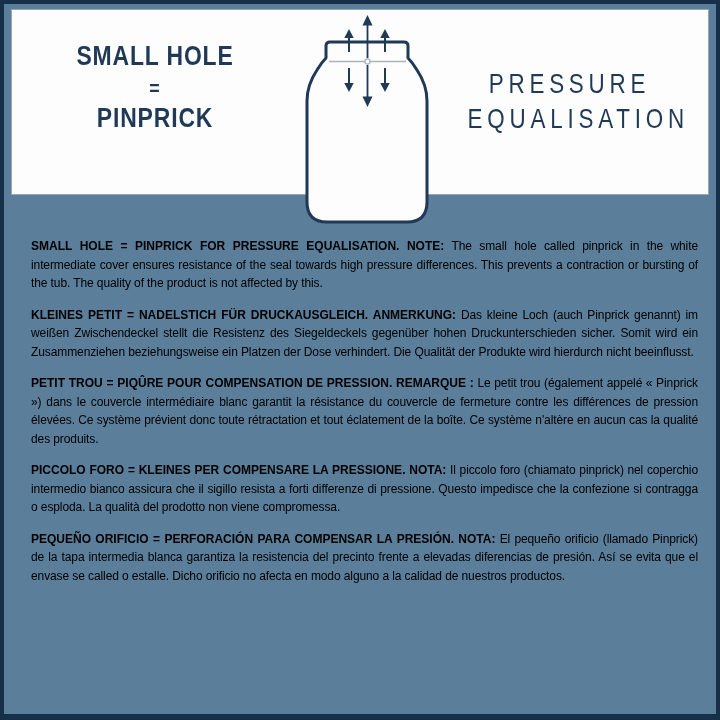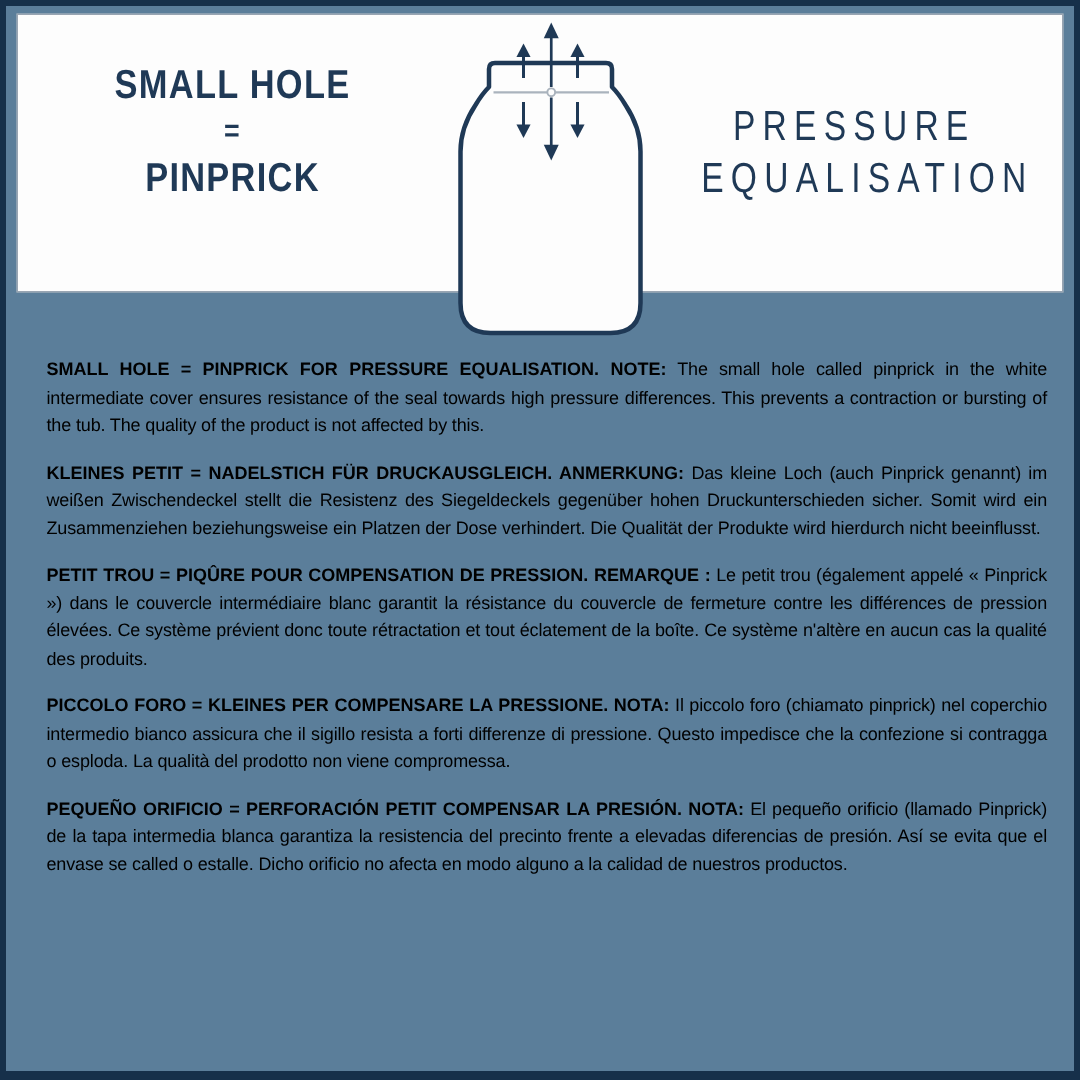--- a/index.html
+++ b/index.html
@@ -77,16 +77,16 @@
     <polygon points="345,88 340.3,79 349.7,79" fill="#1f3956"></polygon>
     <line x1="381" y1="64" x2="381" y2="80" stroke="#1f3956" stroke-width="2"></line>
     <polygon points="381,88 376.3,79 385.7,79" fill="#1f3956"></polygon>
   </svg>
 
   <div class="paras">
       <p class="para"><b>SMALL HOLE = PINPRICK FOR PRESSURE EQUALISATION. NOTE:</b> <span>The small hole called pinprick in the white intermediate cover ensures resistance of the seal towards high pressure differences. This prevents a contraction or bursting of the tub. The quality of the product is not affected by this.</span></p>
       <p class="para"><b>KLEINES PETIT = NADELSTICH FÜR DRUCKAUSGLEICH. ANMERKUNG:</b> <span>Das kleine Loch (auch Pinprick genannt) im weißen Zwischendeckel stellt die Resistenz des Siegeldeckels gegenüber hohen Druckunterschieden sicher. Somit wird ein Zusammenziehen beziehungsweise ein Platzen der Dose verhindert. Die Qualität der Produkte wird hierdurch nicht beeinflusst.</span></p>
       <p class="para"><b>PETIT TROU = PIQÛRE POUR COMPENSATION DE PRESSION. REMARQUE :</b> <span>Le petit trou (également appelé « Pinprick ») dans le couvercle intermédiaire blanc garantit la résistance du couvercle de fermeture contre les différences de pression élevées. Ce système prévient donc toute rétractation et tout éclatement de la boîte. Ce système n'altère en aucun cas la qualité des produits.</span></p>
       <p class="para"><b>PICCOLO FORO = KLEINES PER COMPENSARE LA PRESSIONE. NOTA:</b> <span>Il piccolo foro (chiamato pinprick) nel coperchio intermedio bianco assicura che il sigillo resista a forti differenze di pressione. Questo impedisce che la confezione si contragga o esploda. La qualità del prodotto non viene compromessa.</span></p>
-      <p class="para"><b>PEQUEÑO ORIFICIO = PERFORACIÓN PETIT COMPENSAR LA PRESIÓN. NOTA:</b> <span>El pequeño orificio (llamado Pinprick) de la tapa intermedia blanca garantiza la resistencia del precinto frente a elevadas diferencias de presión. Así se evita que el envase se called o estalle. Dicho orificio no afecta en modo alguno a la calidad de nuestros productos.</span></p>
+      <p class="para"><b>PEQUEÑO ORIFICIO = PERFORACIÓN PARA COMPENSAR LA PRESIÓN. NOTA:</b> <span>El pequeño orificio (llamado Pinprick) de la tapa intermedia blanca garantiza la resistencia del precinto frente a elevadas diferencias de presión. Así se evita que el envase se called o estalle. Dicho orificio no afecta en modo alguno a la calidad de nuestros productos.</span></p>
     </div>
 
 </div>
 
 </body></html>

